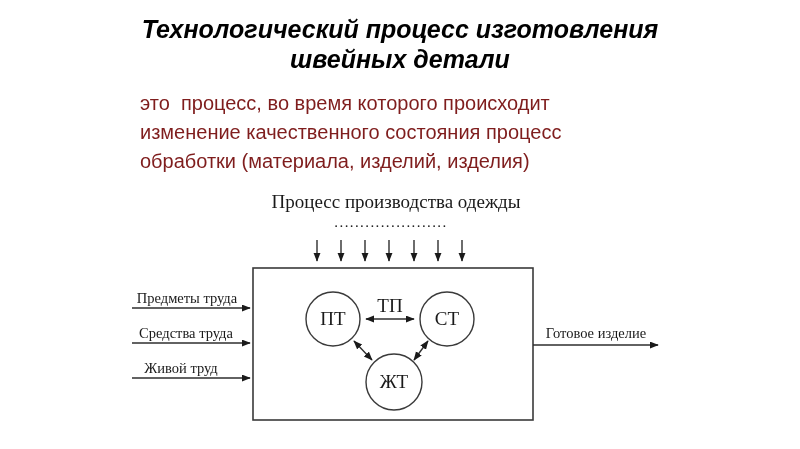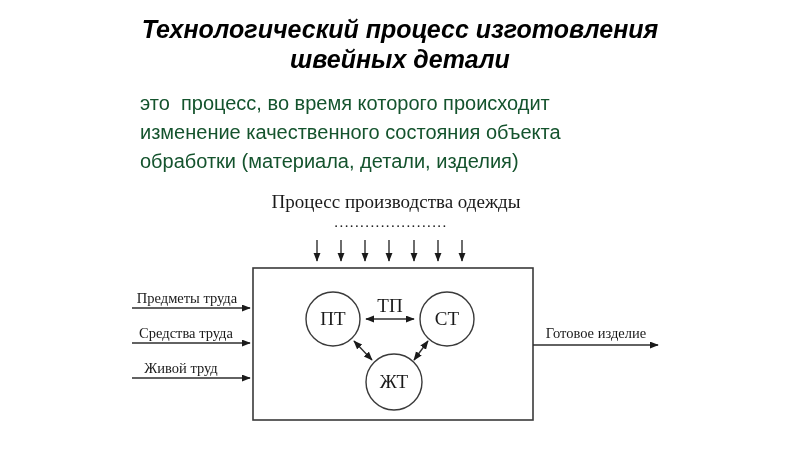--- a/index.html
+++ b/index.html
@@ -22,21 +22,21 @@
     line-height: 30px;
     color: #000000;
     letter-spacing: 0px;
   }
 
   .body-text {
     position: absolute;
     left: 140px; top: 89px; width: 540px;
     font-size: 20px;
     line-height: 29px;
-    color: #14532d;
+    color: #7f1d1d;
   }
   .body-text .line { white-space: pre; }
 
   svg.diagram {
     position: absolute;
     left: 0; top: 0;
     width: 800px; height: 449px;
   }
   svg .serif-text {
     font-family: "Liberation Serif", "DejaVu Serif", serif;
@@ -49,22 +49,22 @@
 
 <div class="slide">
 
   <div class="title">
     <div>Технологический процесс изготовления</div>
     <div>швейных детали</div>
   </div>
 
   <div class="body-text">
     <div class="line">это  процесс, во время которого происходит</div>
-    <div class="line">изменение качественного состояния объекта</div>
-    <div class="line">обработки (материала, детали, изделия)</div>
+    <div class="line">изменение качественного состояния процесс</div>
+    <div class="line">обработки (материала, изделий, изделия)</div>
   </div>
 
   <svg class="diagram" viewBox="0 0 800 449">
     <defs>
       <marker id="ah" markerWidth="10" markerHeight="8" refX="8.2" refY="3.5" orient="auto-start-reverse" markerUnits="userSpaceOnUse">
         <path d="M0,0 L9,3.5 L0,7 Z" fill="#1a1a1a"></path>
       </marker>
     </defs>
 
     <text class="serif-text" x="396" y="208" font-size="19" text-anchor="middle">Процесс производства одежды</text>

